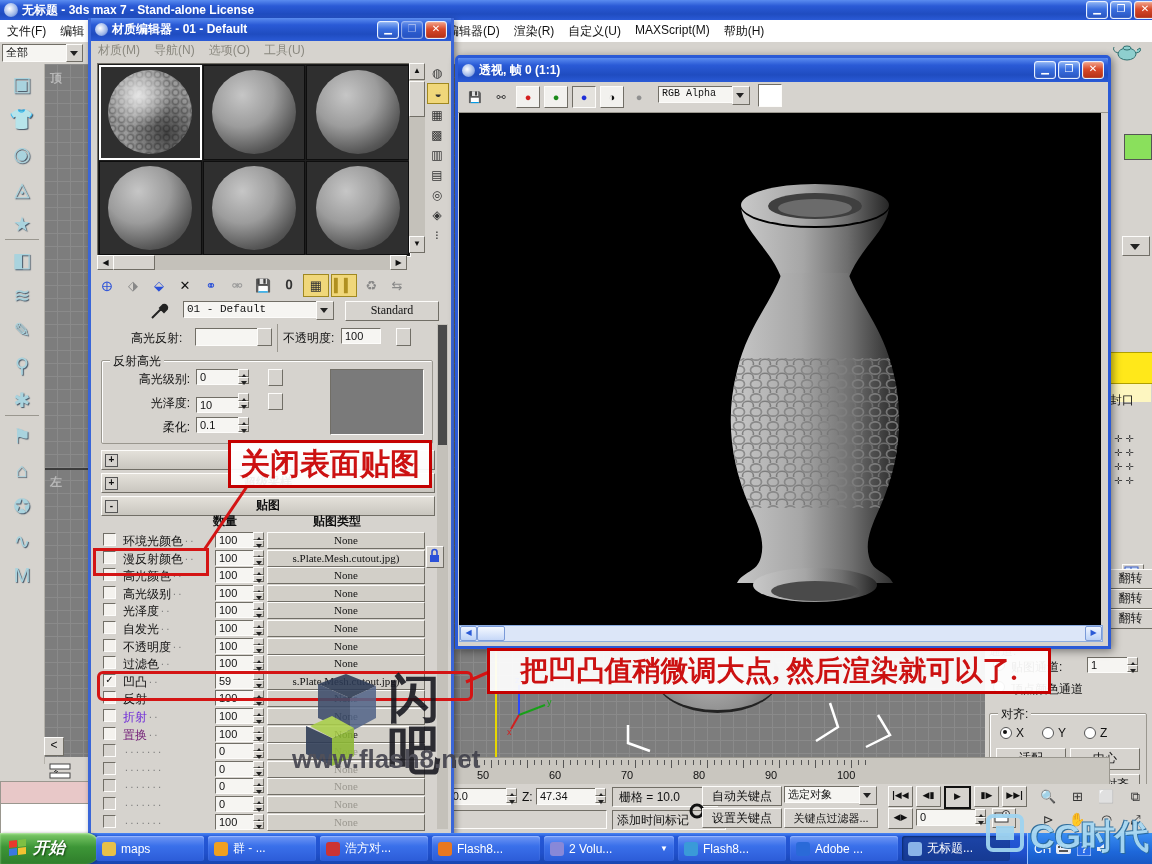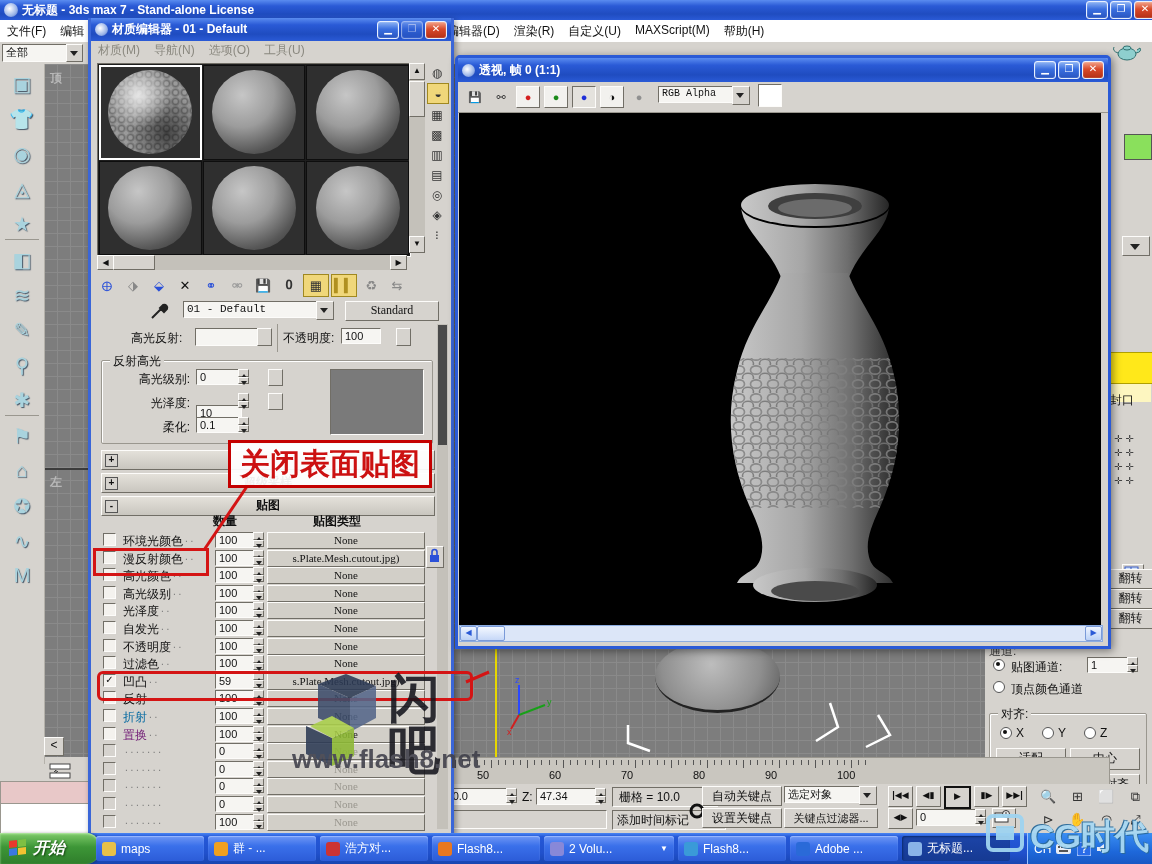--- a/index.html
+++ b/index.html
@@ -458,21 +458,21 @@
             <span style="position: absolute; right: 130px; top: 2px; white-space: nowrap;">高光级别:</span>
             <span class="fld" style="position: absolute; left: 86px; top: 0px; width: 38px; height: 14px;">0</span>
             <span class="spin" style="left: 128px; top: 0px;">
               <i class="up"></i>
               <i class="dn"></i>
             </span>
             <span style="position: absolute; left: 158px; top: 0px; width: 13px; height: 15px; background: rgb(214, 211, 206); border-width: 1px; border-style: solid; border-image: initial; border-color: rgb(253, 252, 250) rgb(113, 110, 102) rgb(113, 110, 102) rgb(253, 252, 250);"></span>
           </div>
           <div style="position: absolute; left: 8px; top: 32px; width: 210px; height: 18px;">
             <span style="position: absolute; right: 130px; top: 2px; white-space: nowrap;">光泽度:</span>
-            <span class="fld" style="position: absolute; left: 86px; top: 12px; width: 38px; height: 14px;">10</span>
+            <span class="fld" style="position: absolute; left: 86px; top: 4px; width: 38px; height: 14px;">10</span>
             <span class="spin" style="left: 128px; top: 0px;">
               <i class="up"></i>
               <i class="dn"></i>
             </span>
             <span style="position: absolute; left: 158px; top: 0px; width: 13px; height: 15px; background: rgb(214, 211, 206); border-width: 1px; border-style: solid; border-image: initial; border-color: rgb(253, 252, 250) rgb(113, 110, 102) rgb(113, 110, 102) rgb(253, 252, 250);"></span>
           </div>
           <div style="position: absolute; left: 8px; top: 56px; width: 210px; height: 18px;">
             <span style="position: absolute; right: 130px; top: 2px; white-space: nowrap;">柔化:</span>
             <span class="fld" style="position: absolute; left: 86px; top: 0px; width: 38px; height: 14px;">0.1</span>
             <span class="spin" style="left: 128px; top: 0px;">
@@ -599,21 +599,21 @@
           <span style="position: absolute; left: 54px; top: 2px; color: rgb(119, 119, 119); font-size: 10px;">. .</span>
           <span class="fld mval">100</span>
           <span class="spin" style="left: 158px; top: 1px;">
             <i class="up"></i>
             <i class="dn"></i>
           </span>
           <span class="mapbtn" style="color: rgb(17, 17, 17);">None</span>
         </div>
         <div class="mrow" style="top: 176px;">
           <span class="cb"></span>
-          <span class="mlabel" style="color: #0369a1;">折射</span>
+          <span class="mlabel" style="color: #6d28d9;">折射</span>
           <span style="position: absolute; left: 54px; top: 2px; color: rgb(119, 119, 119); font-size: 10px;">. .</span>
           <span class="fld mval">100</span>
           <span class="spin" style="left: 158px; top: 1px;">
             <i class="up"></i>
             <i class="dn"></i>
           </span>
           <span class="mapbtn" style="color: rgb(17, 17, 17);">None</span>
         </div>
         <div class="mrow" style="top: 193.6px;">
           <span class="cb"></span>
@@ -757,20 +757,23 @@
 
   <svg class="abs" style="left:0;top:0;pointer-events:none;z-index:40;" width="1152" height="864">
     <line x1="250" y1="482" x2="204" y2="550" stroke="#d41414" stroke-width="3"></line>
     <line x1="489" y1="672" x2="466" y2="682" stroke="#d41414" stroke-width="3"></line>
   </svg>
   <div class="redbox" style="left:93px;top:548px;width:110px;height:22px;z-index:41;"></div>
   <div class="redbox" style="left:97px;top:671px;width:370px;height:24px;z-index:41;border-radius:6px;"></div>
   <div class="ann" style="left:228px;top:440px;width:198px;height:42px;font-size:30px;z-index:42;">
     <span>关闭表面贴图</span>
   </div>
+  <div class="ann" style="left:487px;top:648px;width:558px;height:40px;font-size:28px;z-index:42;">
+    <span>把凹凸值稍微调大点, 然后渲染就可以了.</span>
+  </div>
 
   <div class="abs" style="left:288px;top:672px;width:200px;height:110px;z-index:45;opacity:.88;">
     <svg width="110" height="100" style="position:absolute;left:0;top:2px;">
       <path d="M30,10 L62,24 L62,58 L30,44 Z" fill="#3d4d6b"></path>
         <path d="M62,24 L88,12 L88,44 L62,58 Z" fill="#55678a"></path>
         <path d="M30,10 L58,0 L88,12 L62,24 Z" fill="#2c3a55"></path>
       <path d="M18,52 L44,64 L44,92 L18,80 Z" fill="#2c3a55"></path>
         <path d="M44,64 L66,54 L66,82 L44,92 Z" fill="#8cb832"></path>
         <path d="M44,42 L66,54 L44,64 L22,52 Z" fill="#aacf4a"></path>
     </svg>

